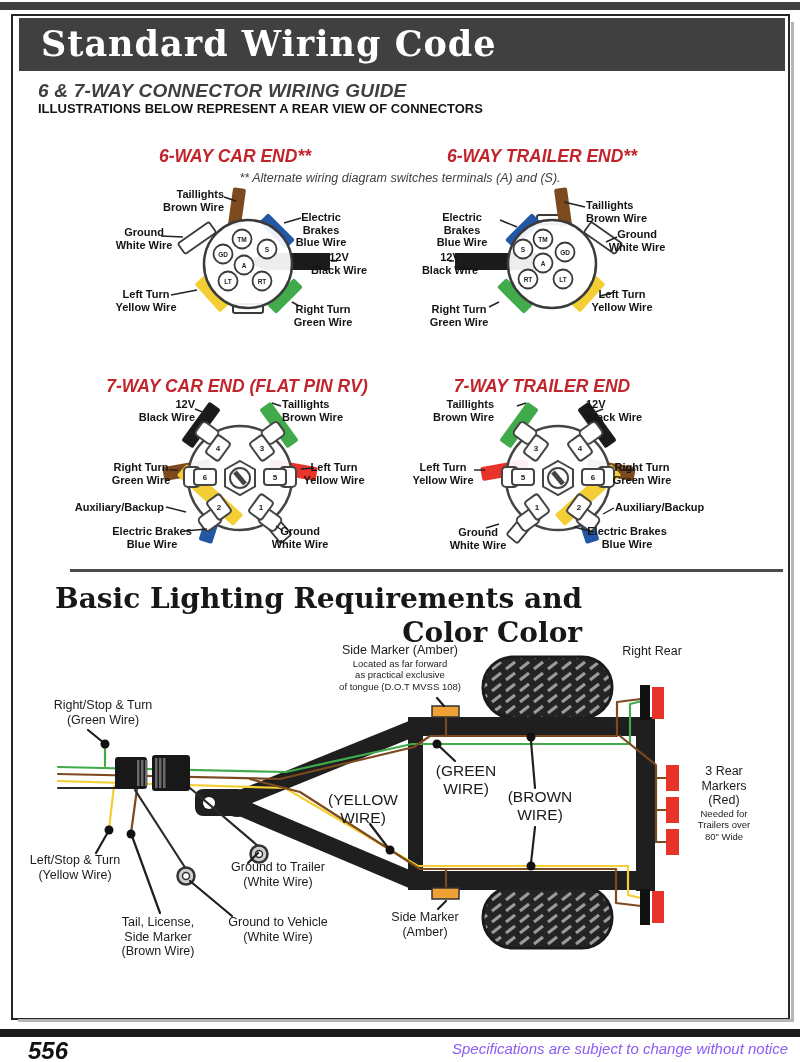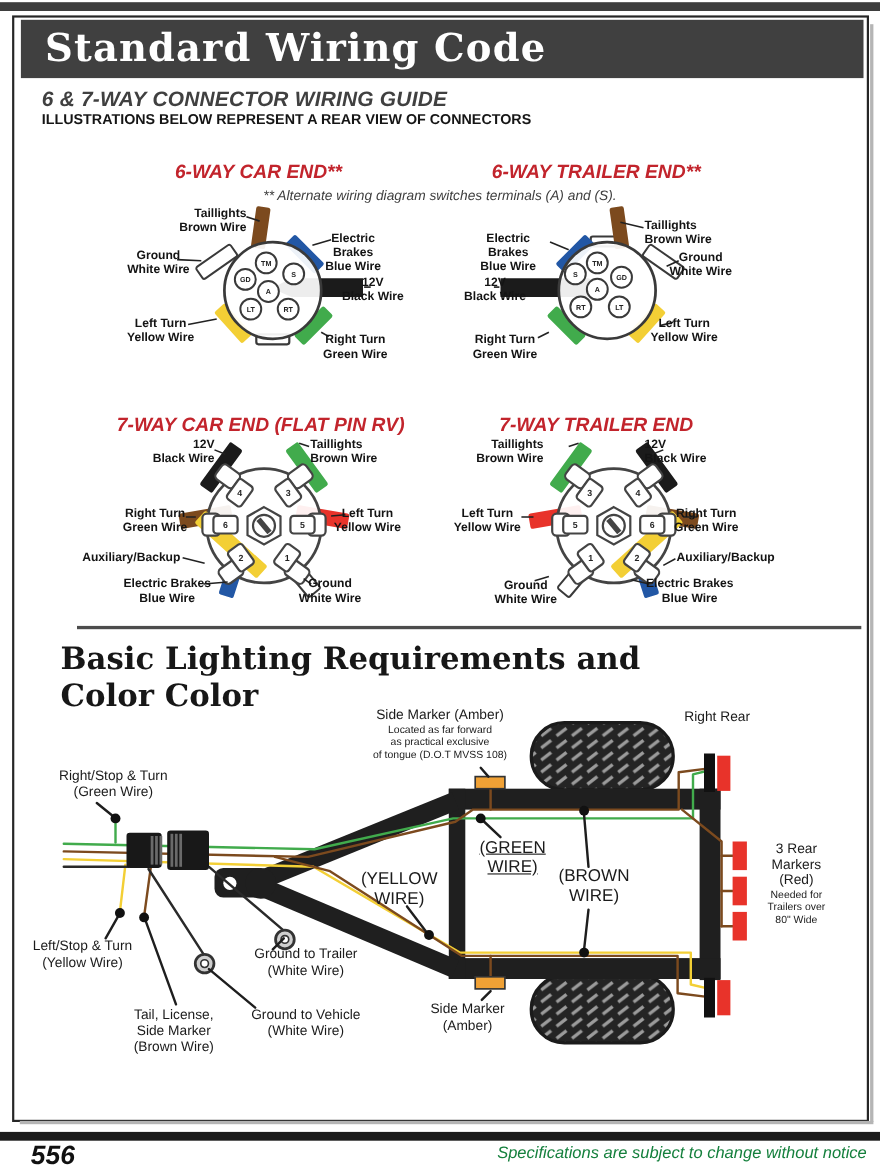--- a/index.html
+++ b/index.html
@@ -18,24 +18,24 @@
   .s1head{left:38px;top:80px;}
   .s1sub{left:38px;top:101px;font-weight:bold;font-size:13px;color:#151515;}
   .ctitle{font-weight:bold;font-style:italic;font-size:17.5px;color:#c2242c;text-align:center;}
   .note{left:180px;top:171px;width:440px;text-align:center;font-style:italic;font-size:12.5px;color:#3e3e3e;}
   .lbl{position:absolute;z-index:2;font-weight:bold;font-size:11px;line-height:12.5px;color:#141414;}
   .c{text-align:center}.r{text-align:right}.l{text-align:left}
   .dlbl{position:absolute;z-index:2;font-size:12.5px;line-height:14.5px;color:#1b1b1b;text-align:center;font-weight:normal;}
   .big{font-size:15.5px;line-height:18px;}
   .sm{font-size:9.5px;line-height:11.5px;}
   .s2head{left:55px;top:582px;font-family:"DejaVu Serif",serif;font-weight:bold;font-size:28px;line-height:34px;color:#171717;}
-  .s2head span{display:block;}
+  .s2head span{display:block;text-align:right;}
   .footbar{left:0;top:1029px;width:800px;height:8px;background:#1c1c1c;}
   .pagenum{left:28px;top:1037px;font-weight:bold;font-style:italic;font-size:24px;color:#111;}
-  .notice{right:12px;top:1040px;font-style:italic;font-size:15px;color:#15803d;text-align:right;}
+  .notice{right:12px;top:1040px;font-style:italic;font-size:15px;color:#8b5cf6;text-align:right;}
   .divline{left:70px;top:569px;width:713px;height:3px;background:#4c4c4c;}
 </style>
 </head>
 <body>
 
 <div id="page">
 
   <svg id="art" width="800" height="1062" viewBox="0 0 800 1062">
     <defs>
       <pattern id="tread" width="14" height="11" patternUnits="userSpaceOnUse">
@@ -543,21 +543,21 @@
     <div>Markers</div>
     <div>(Red)</div>
     <div class="sm">Needed for</div>
     <div class="sm">Trailers over</div>
     <div class="sm">80" Wide</div>
     </div>
   <div class="dlbl" style="left:365px;top:910px;width:120px;">
     <div>Side Marker</div>
       <div>(Amber)</div>
     </div>
-  <div class="dlbl big" style="left:406px;top:762px;width:120px;text-decoration:underline;">
+  <div class="dlbl big" style="left:406px;top:762px;width:120px;">
     <div>(GREEN</div>
       <div>WIRE)</div>
     </div>
   <div class="dlbl big" style="left:303px;top:791px;width:120px;">
     <div>(YELLOW</div>
       <div>WIRE)</div>
     </div>
   <div class="dlbl big" style="left:480px;top:788px;width:120px;">
     <div>(BROWN</div>
       <div>WIRE)</div>

